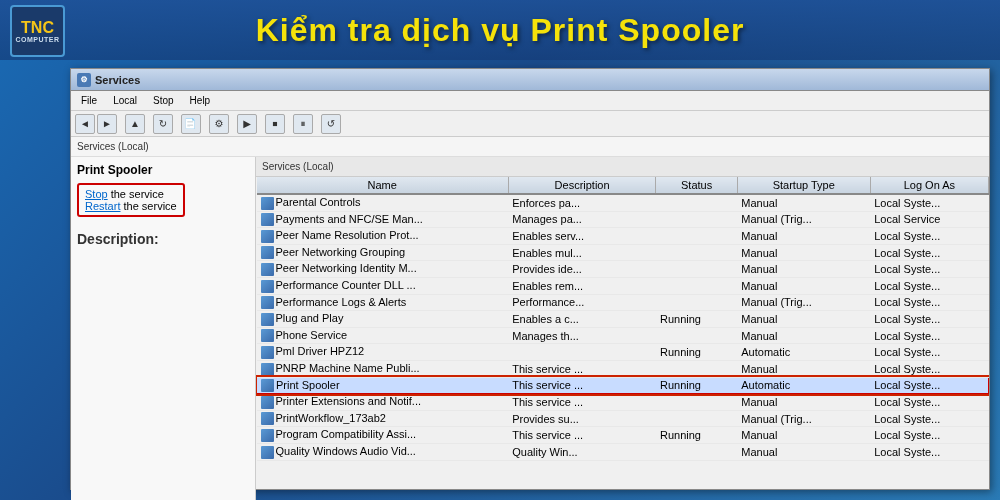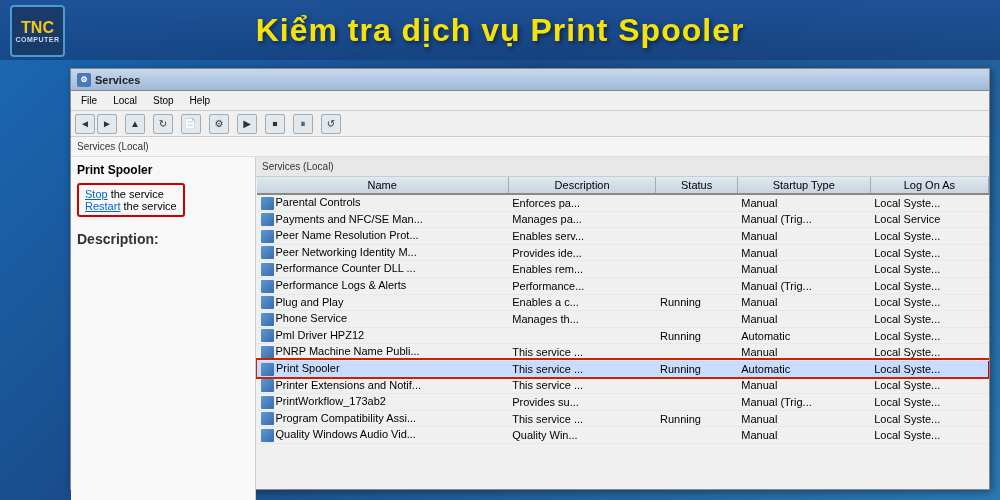--- a/index.html
+++ b/index.html
@@ -360,20 +360,27 @@
     <td>Local Service</td>
   </tr>
                 <tr>
     <td><span style="display:inline-block;width:13px;height:13px;background:linear-gradient(135deg,#5a9ad5,#3a6aaa);border-radius:1px;margin-right:2px;vertical-align:middle;"></span>Peer Name Resolution Prot...</td>
     <td>Enables serv...</td>
     <td></td>
     <td>Manual</td>
     <td>Local Syste...</td>
   </tr>
                 <tr>
+    <td><span style="display:inline-block;width:13px;height:13px;background:linear-gradient(135deg,#5a9ad5,#3a6aaa);border-radius:1px;margin-right:2px;vertical-align:middle;"></span>Peer Networking Grouping</td>
+    <td>Enables mul...</td>
+    <td></td>
+    <td>Manual</td>
+    <td>Local Syste...</td>
+  </tr>
+                <tr>
     <td><span style="display:inline-block;width:13px;height:13px;background:linear-gradient(135deg,#5a9ad5,#3a6aaa);border-radius:1px;margin-right:2px;vertical-align:middle;"></span>Peer Networking Identity M...</td>
     <td>Provides ide...</td>
     <td></td>
     <td>Manual</td>
     <td>Local Syste...</td>
   </tr>
                 <tr>
     <td><span style="display:inline-block;width:13px;height:13px;background:linear-gradient(135deg,#5a9ad5,#3a6aaa);border-radius:1px;margin-right:2px;vertical-align:middle;"></span>Performance Counter DLL ...</td>
     <td>Enables rem...</td>
     <td></td>

